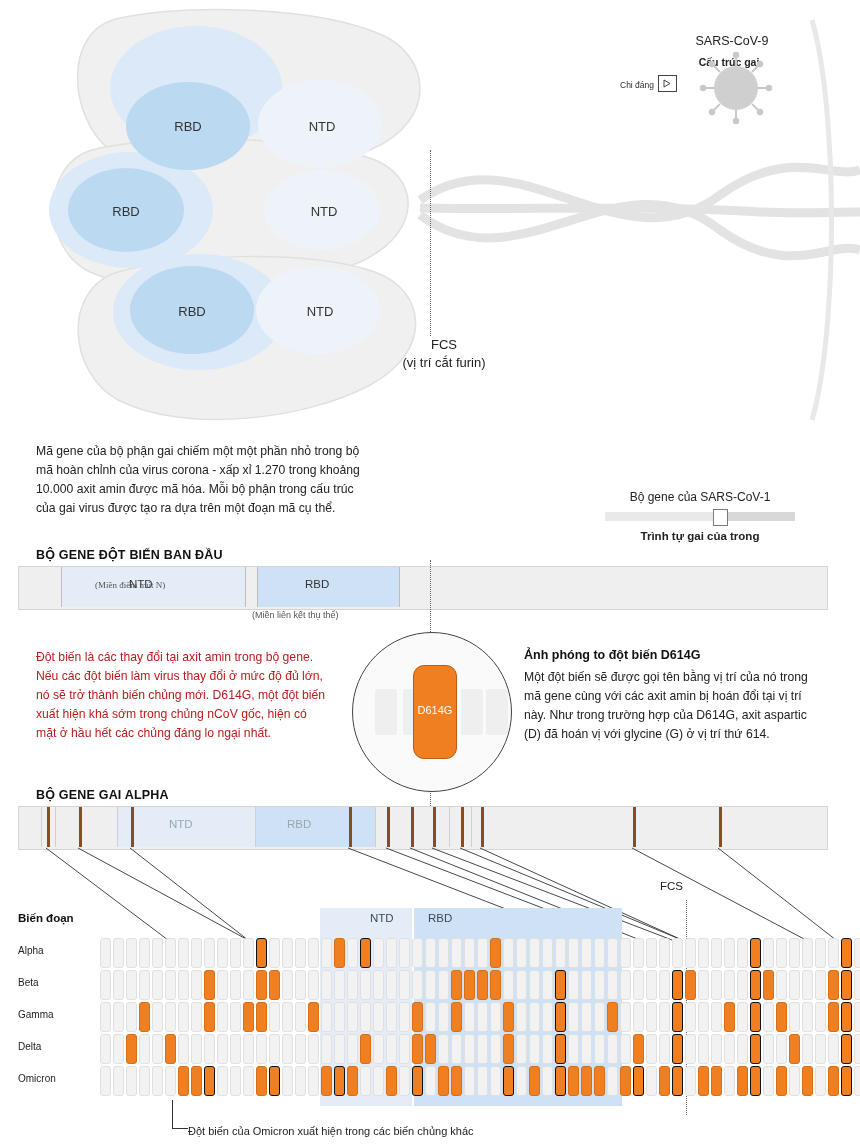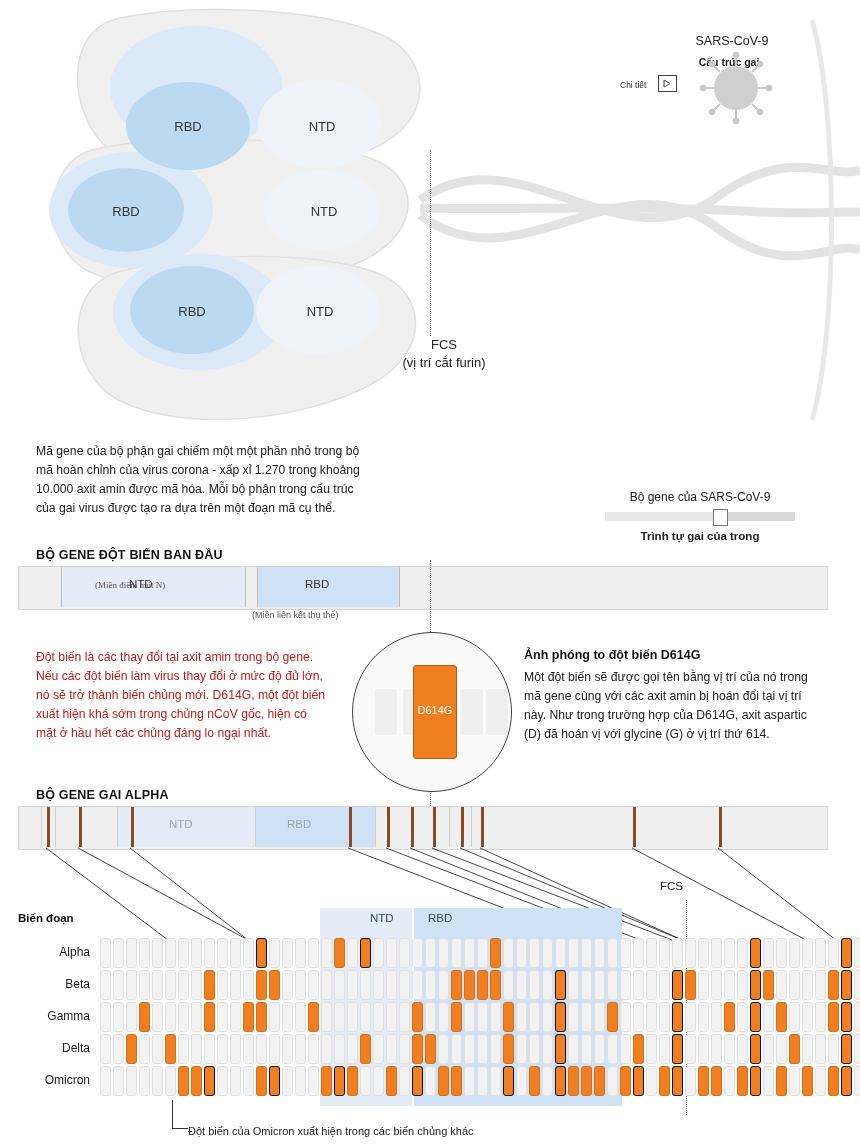--- a/index.html
+++ b/index.html
@@ -67,21 +67,21 @@
   #mid-right-title{left:524px;top:648px;font-size:12.5px;font-weight:bold;color:#111;}
   #mid-right{left:524px;top:668px;width:300px;font-size:12.2px;line-height:1.55;color:#222;}
 
   
   #zoom-circle{left:352px;top:632px;width:158px;height:158px;border-radius:50%;border:1px solid #444;background:#fafafa;overflow:hidden;}
   #zoom-circle .ghost{position:absolute;top:56px;width:22px;height:46px;background:#efefef;border-radius:3px;}
   #zoom-circle .g1{left:22px;}
   #zoom-circle .g2{left:50px;}
   #zoom-circle .g3{left:108px;}
   #zoom-circle .g4{left:133px;}
-  #zoom-circle .mut{position:absolute;left:60px;top:32px;width:42px;height:92px;background:#ef7f20;border:1px solid #b85d13;border-radius:3px;}
+  #zoom-circle .mut{position:absolute;left:60px;top:32px;width:42px;height:92px;background:#ef7f20;border:1px solid #b85d13;border-radius:11px;}
   #zoom-circle .mut span{position:absolute;left:0;right:0;top:38px;text-align:center;font-size:11px;color:#fff;font-weight:normal;}
 
   
   #genome-bar-2{left:18px;top:806px;width:808px;height:42px;background:#efefef;border:1px solid #d5d5d5;}
   #genome-bar-2 .seg-ntd{position:absolute;left:98px;top:0;width:158px;height:40px;background:#e4ecf8;}
   #genome-bar-2 .seg-rbd{position:absolute;left:236px;top:0;width:120px;height:40px;background:#cfe2f5;}
   #genome-bar-2 .lab{position:absolute;top:11px;font-size:11.5px;color:#9aa6b3;}
   #genome-bar-2 .mtick{position:absolute;top:0;width:3px;height:40px;background:#8a4b21;}
   #genome-bar-2 .gtick{position:absolute;top:0;width:1px;height:40px;background:#cfcfcf;}
 
@@ -90,21 +90,21 @@
 
   
   #variant-panel{left:18px;top:900px;width:824px;height:215px;}
   #variant-panel .band-ntd{position:absolute;left:302px;top:8px;width:92px;height:198px;background:#e4ecf8;}
   #variant-panel .band-rbd{position:absolute;left:396px;top:8px;width:208px;height:198px;background:#cfe2f5;}
   #variant-panel .band-lab{position:absolute;top:12px;font-size:11.5px;color:#3a4a5c;}
 
   #variant-header{position:absolute;left:0;top:12px;font-size:11.5px;font-weight:bold;color:#111;}
 
   .vrow{position:absolute;left:0;height:30px;}
-  .vrow .rowlabel{position:absolute;left:0;width:72px;text-align:right;top:7px;font-size:12px;color:#222;}
+  .vrow .rowlabel{position:absolute;left:0;width:72px;text-align:left;top:7px;font-size:10px;color:#222;}
   .cells{position:absolute;left:82px;top:0;display:flex;gap:2px;}
   .cell{width:9px;height:28px;border-radius:3px;background:#f2f2f2;border:1px solid #e0e0e0;}
   .cell.m{background:#ef7f20;border-color:#d86f16;}
   .cell.mo{background:#ef7f20;border:1.6px solid #111;}
 
   #bottom-note{left:188px;top:1125px;font-size:11px;color:#222;}
   #bottom-note-line{left:172px;top:1100px;width:0;height:28px;border-left:1px solid #333;}
   #bottom-note-line2{left:172px;top:1128px;width:16px;height:0;border-top:1px solid #333;}
 </style>
 </head>
@@ -160,21 +160,21 @@
 
 <div class="abs" id="fcs-dots-top"></div>
 
 <div class="abs" id="fcs-label">
   <div>FCS</div>
   <div>(vị trí cắt furin)</div>
 </div>
 
 <div class="abs" id="virus-legend">
   <div class="vl-title">SARS-CoV-9</div>
-  <div class="chitiet">Chi tiết</div>
+  <div class="chitiet">Chi đáng</div>
   <div class="chibox">
     <svg width="15" height="13" viewBox="0 0 15 13">
         <polygon points="4,3 10,6.5 4,10" fill="#fff" stroke="#444" stroke-width="1"></polygon>
       </svg>
   </div>
   <svg width="110" height="76" style="position:absolute;left:72px;top:16px;">
     <g stroke="#c9c9c9" stroke-width="2" fill="#c9c9c9">
       <circle cx="54" cy="38" r="22" fill="#cfcfcf" stroke="none"></circle>
       <g>
         <line x1="54" y1="16" x2="54" y2="6"></line>
@@ -195,21 +195,21 @@
           <circle cx="30" cy="14" r="3.2" stroke="none"></circle>
       </g>
     </g>
   </svg>
   <div class="vl-caption">Cấu trúc gai</div>
 </div>
 
 <div class="abs" id="intro-text">Mã gene của bộ phận gai chiếm một một phần nhỏ trong bộ mã hoàn chỉnh của virus corona - xấp xỉ 1.270 trong khoảng 10.000 axit amin được mã hóa. Mỗi bộ phận trong cấu trúc của gai virus được tạo ra dựa trên một đoạn mã cụ thể.</div>
 
 <div class="abs" id="genome-legend">
-  <div class="gl-title">Bộ gene của SARS-CoV-9</div>
+  <div class="gl-title">Bộ gene của SARS-CoV-1</div>
   <div class="track">
     <div class="filled"></div>
     <div class="knob"></div>
   </div>
   <div class="gl-caption">Trình tự gai của trong</div>
 </div>
 
 <div class="abs section-title" id="title-original">BỘ GENE ĐỘT BIẾN BAN ĐẦU</div>
 
 <div class="abs" id="genome-bar-1">

